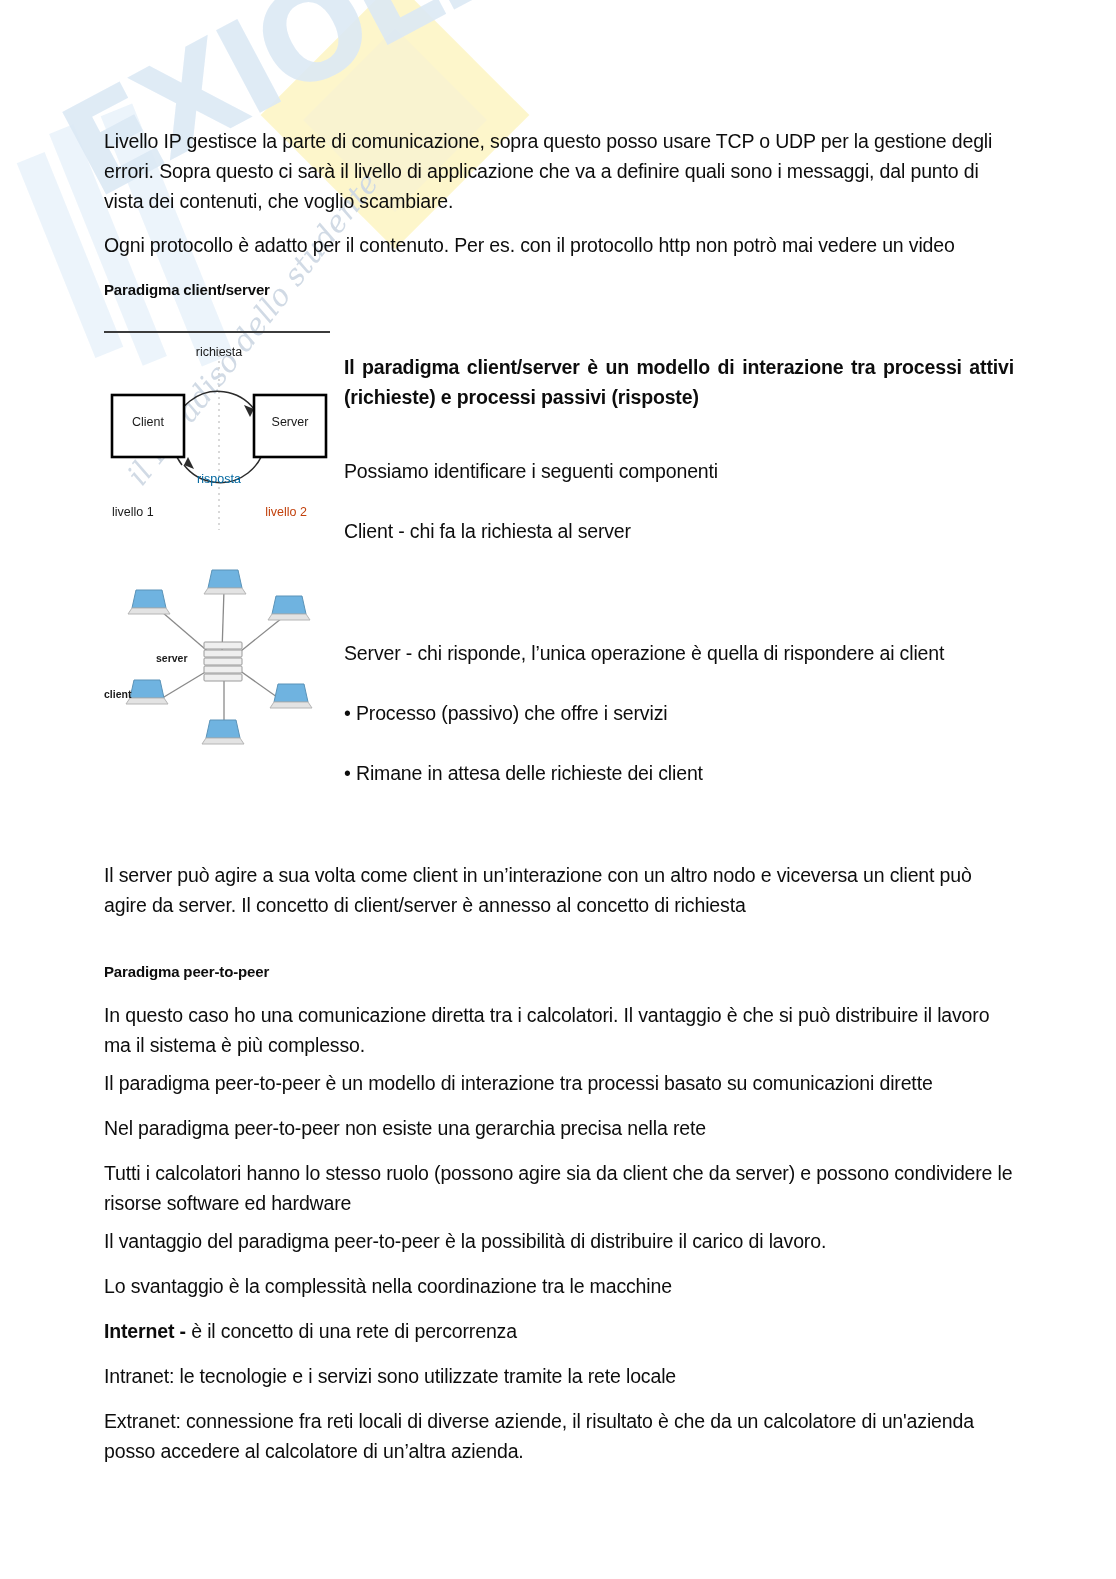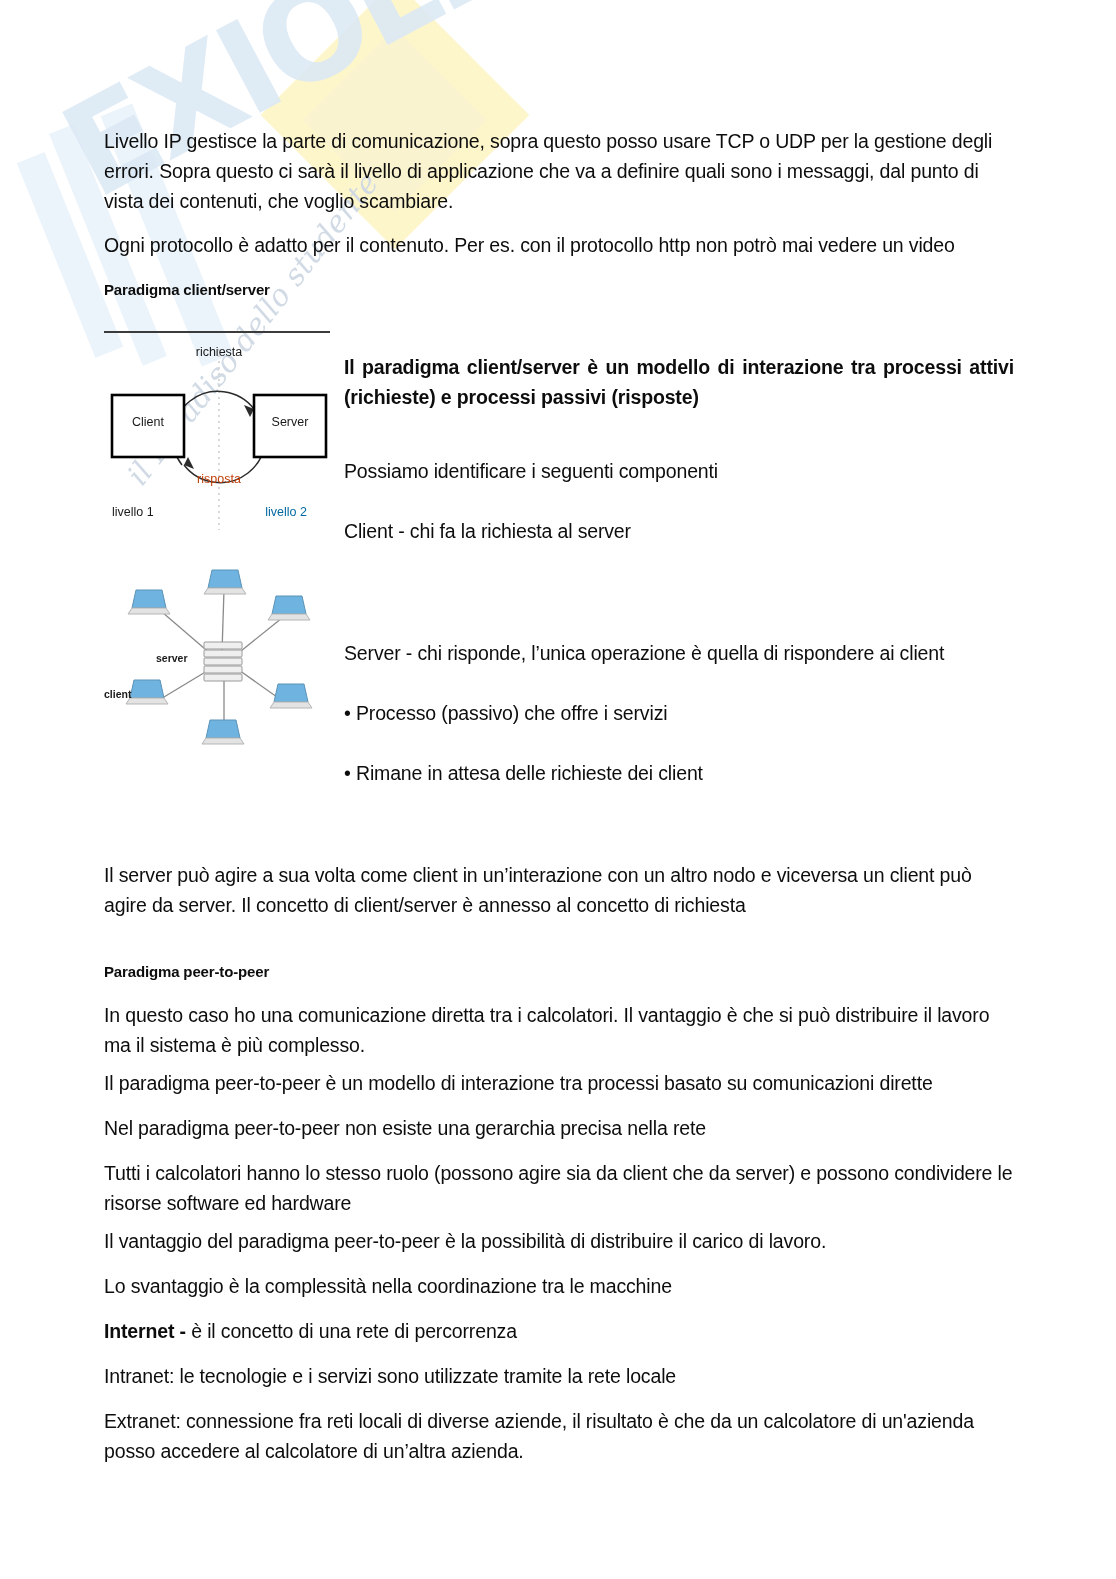--- a/index.html
+++ b/index.html
@@ -204,23 +204,23 @@
           <polygon points="80,118 90,122 84,110" fill="#2b2b2b"></polygon>
 
           <rect x="8" y="48" width="72" height="62" fill="#ffffff" stroke="#000000" stroke-width="2.6"></rect>
 
           <rect x="150" y="48" width="72" height="62" fill="#ffffff" stroke="#000000" stroke-width="2.6"></rect>
         </svg>
 
         <div style="position:absolute; left:0; top:-2px; width:230px; text-align:center; font-size:12.5px; font-family:'Liberation Sans',sans-serif; color:#1a1a1a;">richiesta</div>
         <div style="position:absolute; left:8px; top:68px; width:72px; text-align:center; font-size:12.5px; font-family:'Liberation Sans',sans-serif; color:#1a1a1a;">Client</div>
         <div style="position:absolute; left:150px; top:68px; width:72px; text-align:center; font-size:12.5px; font-family:'Liberation Sans',sans-serif; color:#1a1a1a;">Server</div>
-        <div style="position:absolute; left:0; top:125px; width:230px; text-align:center; font-size:12.5px; font-family:'Liberation Sans',sans-serif; color:#c2410c;">risposta</div>
+        <div style="position:absolute; left:0; top:125px; width:230px; text-align:center; font-size:12.5px; font-family:'Liberation Sans',sans-serif; color:#0369a1;">risposta</div>
         <div style="position:absolute; left:8px; top:158px; width:84px; text-align:left; font-size:12.5px; font-family:'Liberation Sans',sans-serif; color:#1a1a1a;">livello 1</div>
-        <div style="position:absolute; left:140px; top:158px; width:84px; text-align:center; font-size:12.5px; font-family:'Liberation Sans',sans-serif; color:#0369a1;">livello 2</div>
+        <div style="position:absolute; left:140px; top:158px; width:84px; text-align:center; font-size:12.5px; font-family:'Liberation Sans',sans-serif; color:#c2410c;">livello 2</div>
       </div>
 
       <div class="fig-star">
         <svg width="230" height="200" viewBox="0 0 230 200">
 
           <g stroke="#8a8a8a" stroke-width="1.3">
             <line x1="118" y1="92" x2="120" y2="30"></line>
             <line x1="108" y1="95" x2="58" y2="52"></line>
             <line x1="108" y1="108" x2="55" y2="140"></line>
             <line x1="120" y1="115" x2="120" y2="172"></line>

